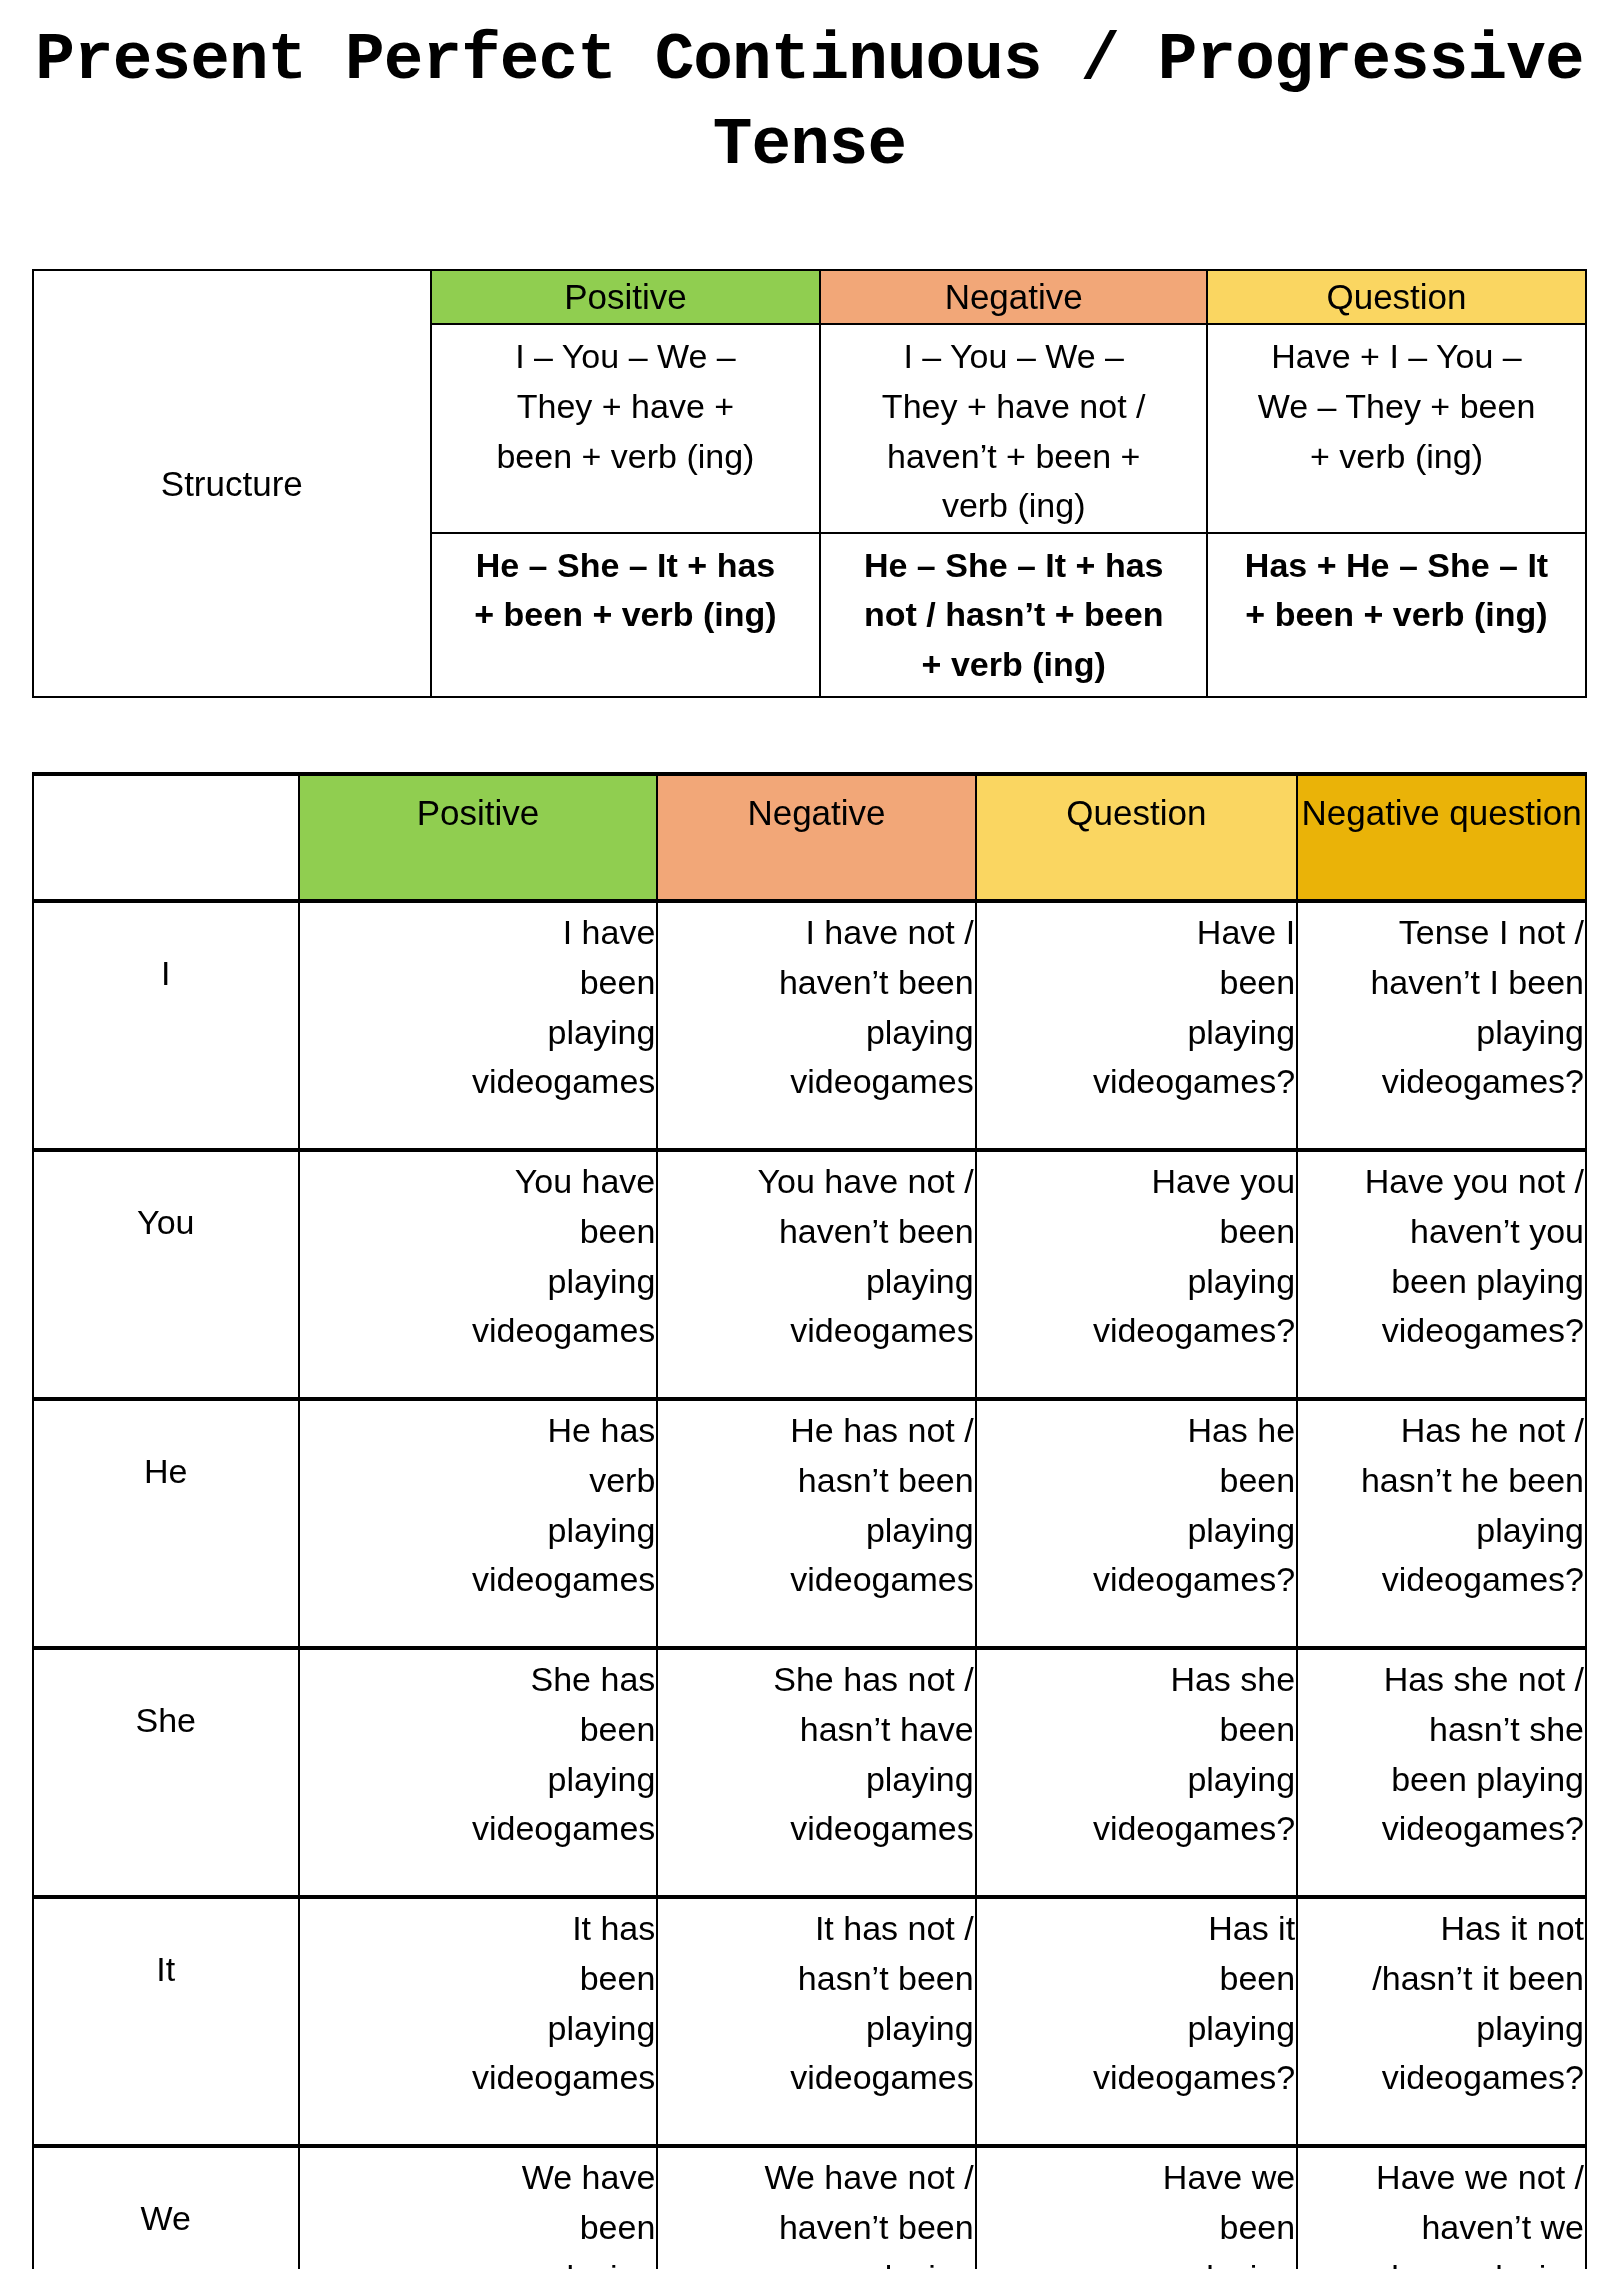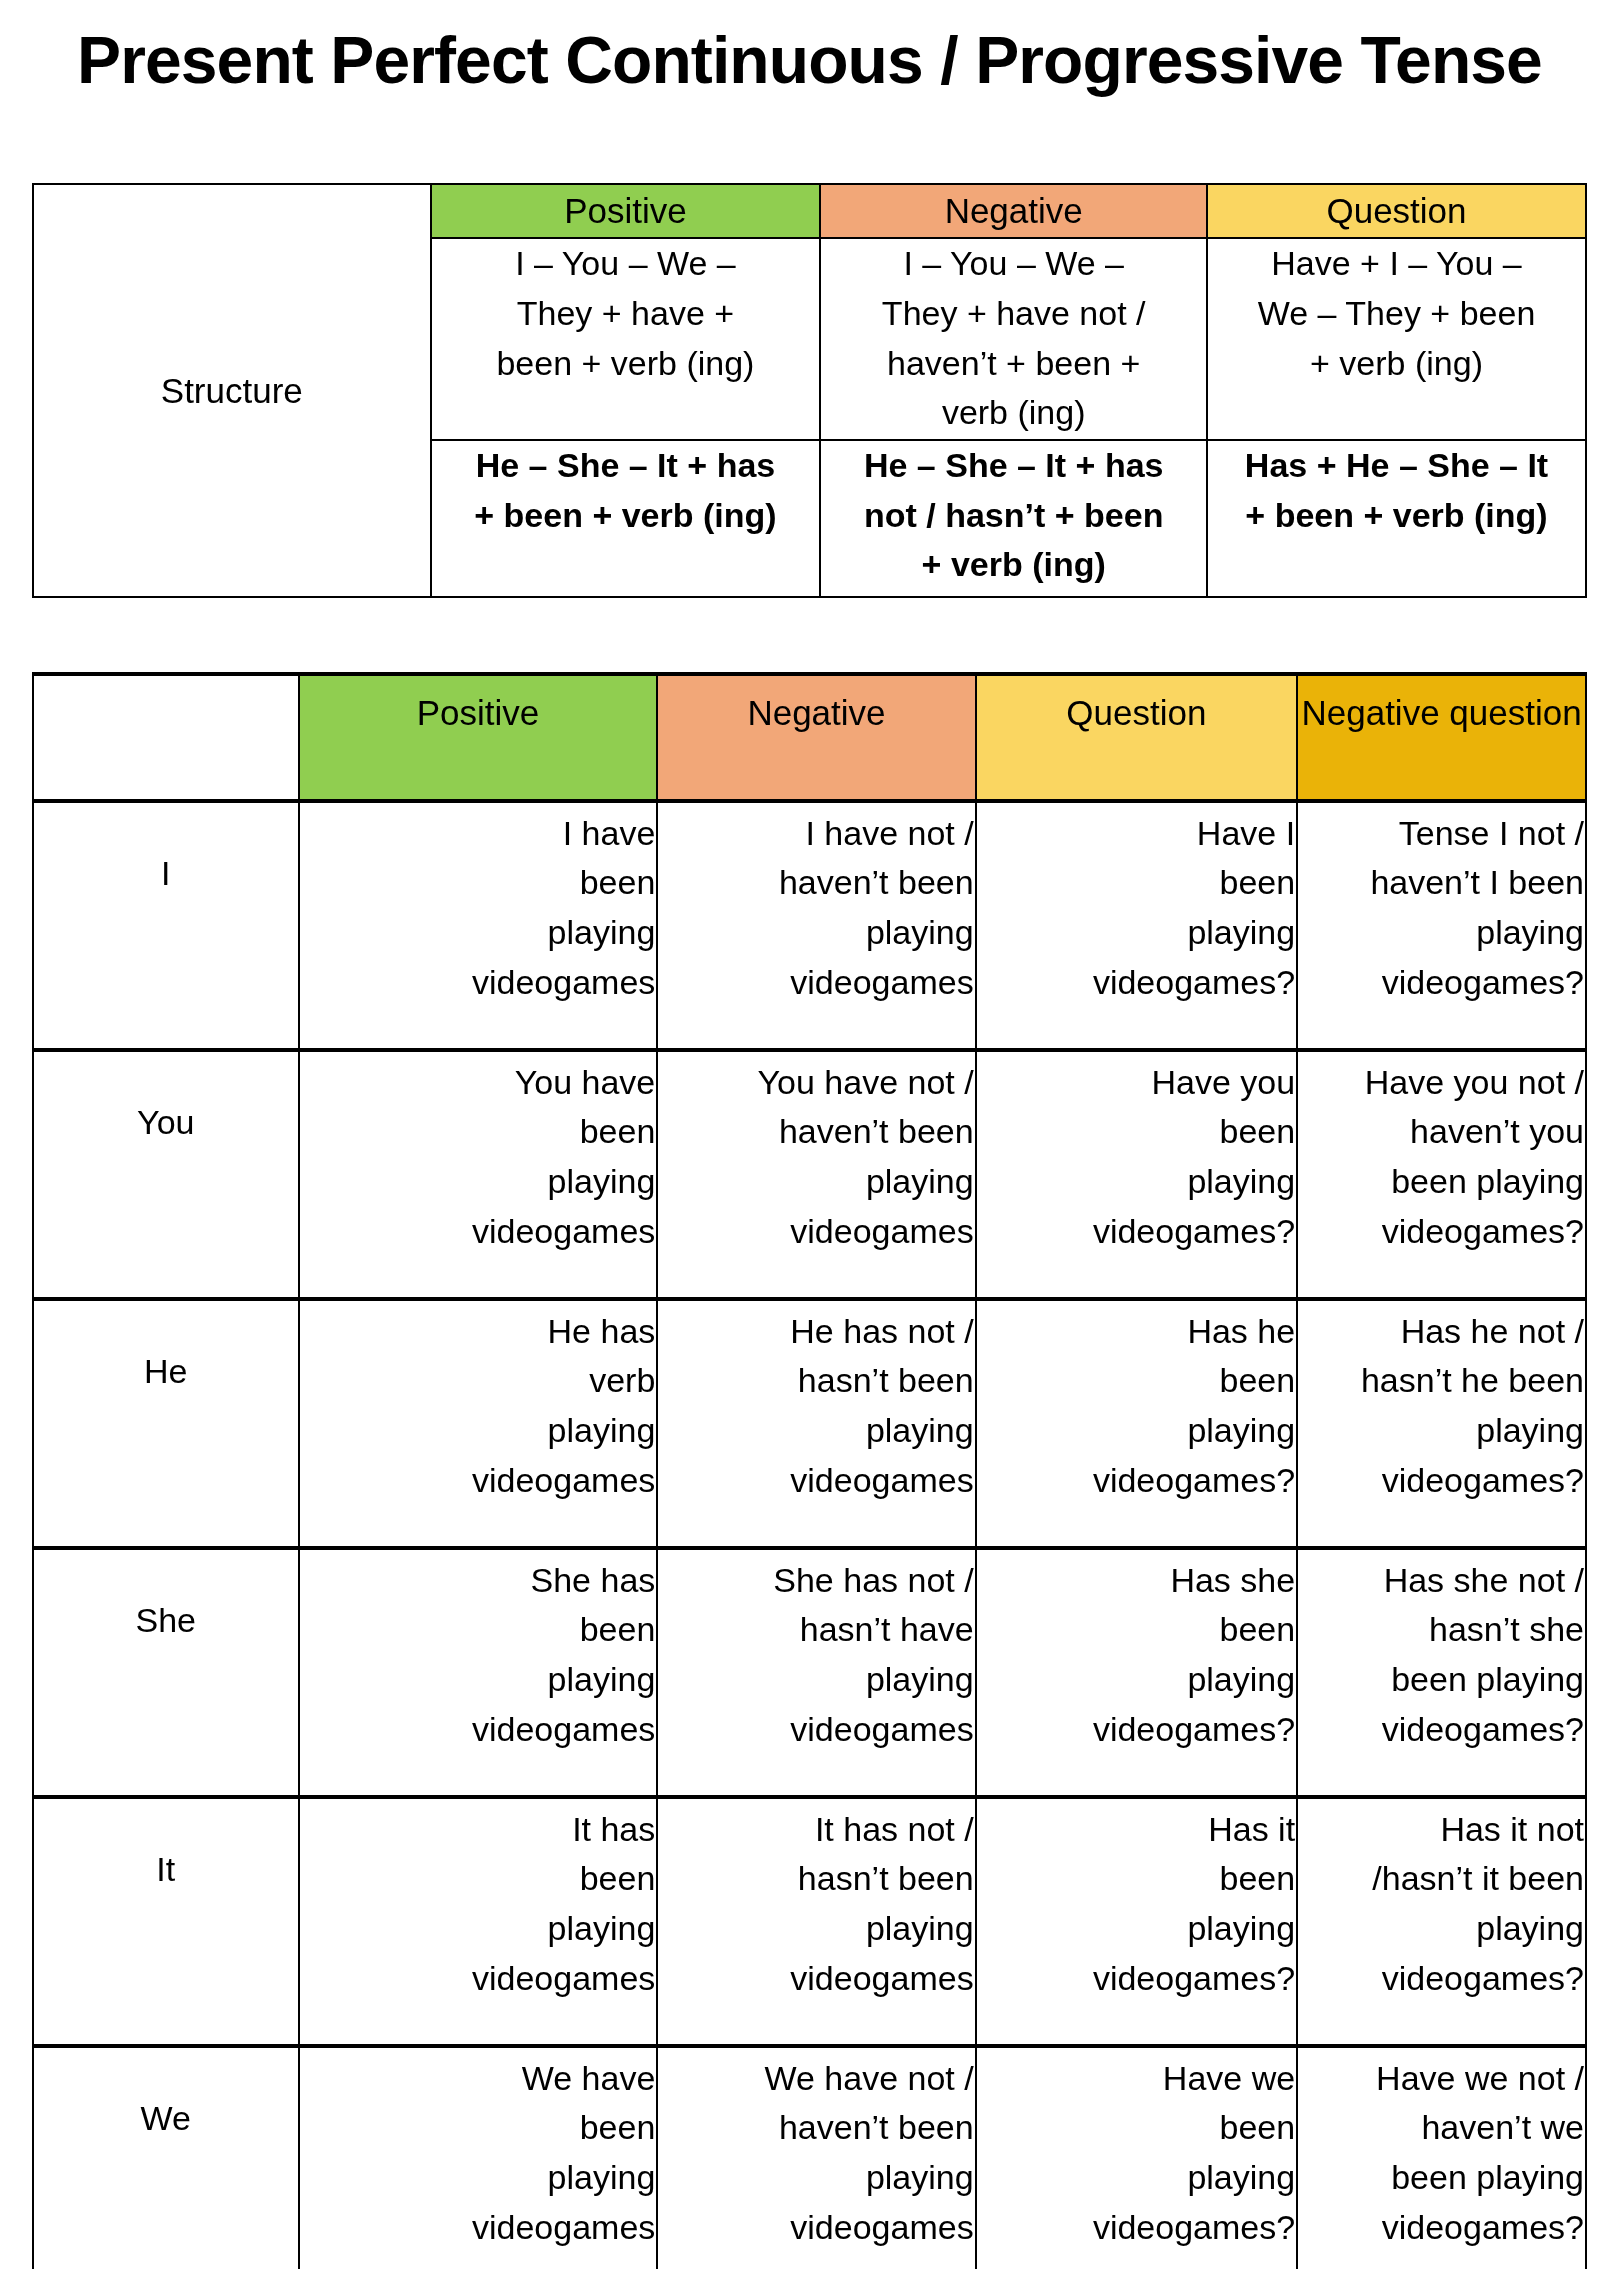--- a/index.html
+++ b/index.html
@@ -13,21 +13,21 @@
     width: 1619px;
     height: 2270px;
     box-sizing: border-box;
     padding: 0 32px;
     overflow: hidden;
     background: #ffffff;
   }
   .title {
     padding-top: 17.7px;
     text-align: center;
-    font-family: Liberation Sans, sans-serif;
+    font-family: Liberation Mono, monospace;
     font-weight: 700;
     font-size: 66px;
     line-height: 1.3;
     letter-spacing: -0.9px;
   }
   table {
     width: 100%;
     border-collapse: collapse;
     table-layout: fixed;
   }
@@ -45,21 +45,21 @@
     font-size: 35px;
     text-align: center;
     vertical-align: middle;
   }
   .t1 .cell {
     font-size: 34px;
     line-height: 1.46;
     white-space: pre-line;
     text-align: center;
     vertical-align: top;
-    padding-top: 0;
+    padding-top: 7px;
   }
   .t1 .row1 td { height: 193px; }
   .t1 .row2 td { height: 154px; font-weight: bold; }
   
   .t2 { margin-top: 74px; }
   .t2 th, .t2 td { border: 2.7px solid #000; border-top-width: 4.4px; border-bottom-width: 4.4px; }
   .t2 th {
     height: 110px;
     font-size: 35px;
     font-weight: 400;

